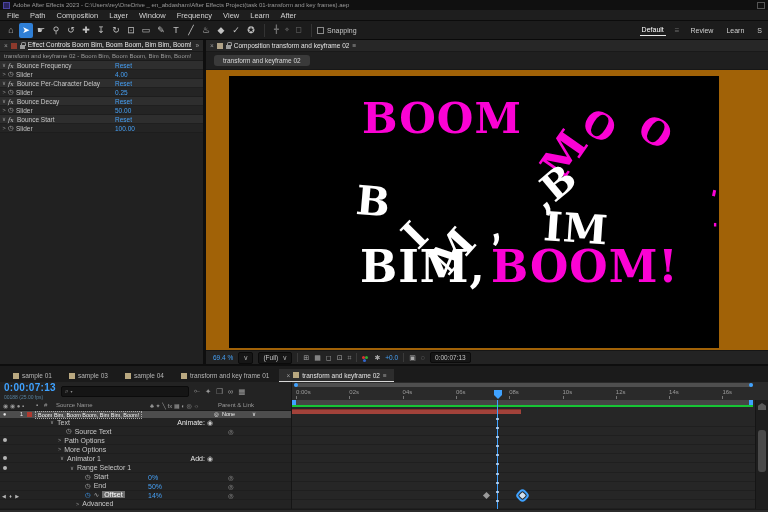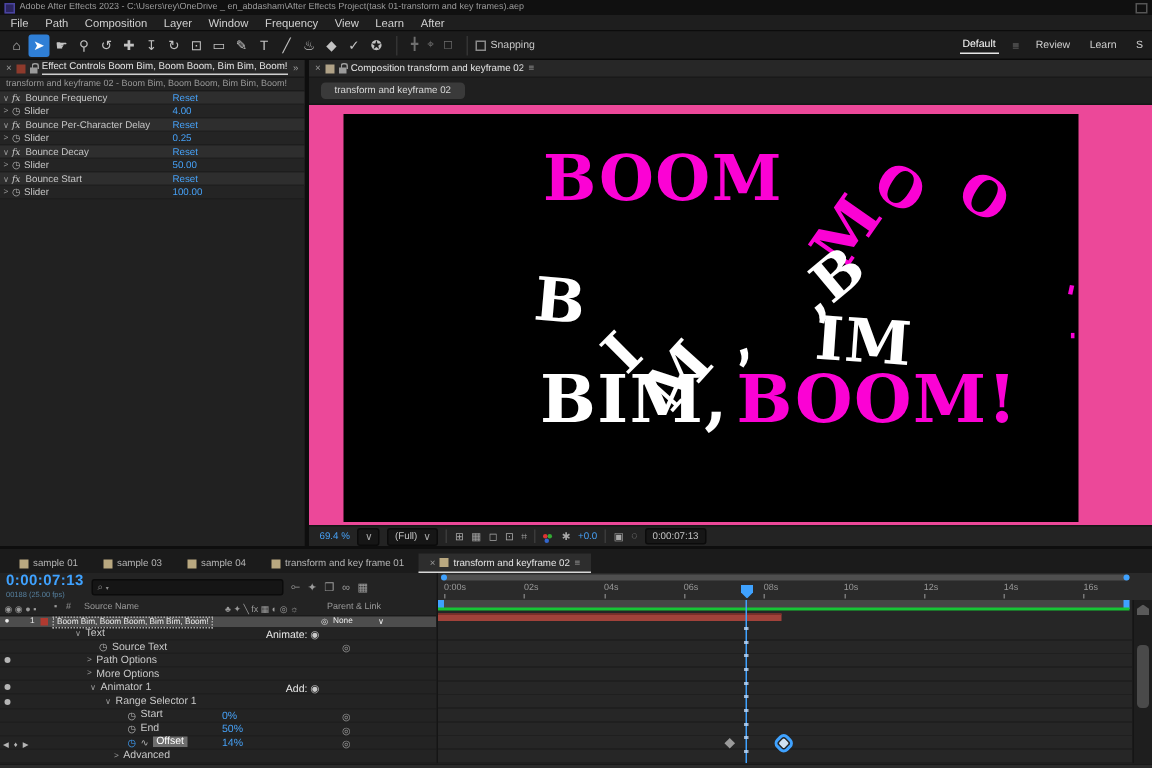--- a/index.html
+++ b/index.html
@@ -39,21 +39,21 @@
   .fx-row.param{background:#242424;border-bottom:1px solid #1d1d1d}
   .fx-chev{width:8px;text-align:center;color:#9a9a9a;font-size:5.5px}
   .fx-ic{font-style:italic;font-family:"DejaVu Serif",serif;color:#cfcfcf;width:9px;font-size:6px}
   .fx-watch{width:8px;color:#b0b0b0;font-size:6.5px}
   .fx-col2{position:absolute;left:115px;color:#46a0f5}
   .ec-fill{flex:1;background:#212121}
   
   .comp-panel{flex:1;background:#1f1f1f;display:flex;flex-direction:column;min-width:0}
   .viewer-tabrow{height:18px;display:flex;align-items:center;padding-left:8px;background:#1f1f1f;border-bottom:1px solid #171717}
   .viewer-tab{background:#3a3a3a;border-radius:3px;font-size:6.5px;color:#d8d8d8;padding:2px 9px;white-space:nowrap}
-  .viewport{position:relative;flex:1;background:#ec4899;overflow:hidden}
+  .viewport{position:relative;flex:1;background:#a16207;overflow:hidden}
   .comp-canvas{position:absolute;left:23px;top:6px;width:490px;height:272px;background:#000;overflow:hidden;font-family:"DejaVu Serif",serif}
   .cword{position:absolute;font-weight:bold;line-height:1;transform-origin:left top;white-space:pre;letter-spacing:1px}
   .comp-bottombar{height:14px;background:#232323;border-top:1px solid #161616;display:flex;align-items:center;gap:5px;padding:0 7px;font-size:6.5px;color:#c4c4c4;white-space:nowrap}
   .bb-blue{color:#46a0f5}
   .bb-box{background:#161616;border:1px solid #0b0b0b;border-radius:2px;padding:1px 4px;display:inline-flex;gap:4px;align-items:center}
   .bb-ico{color:#a8a8a8;font-size:7px}
   .bb-sep{width:1px;height:9px;background:#3a3a3a}
   .rgb-dot{width:3px;height:3px;border-radius:50%;background:#d33;box-shadow:3px 0 0 #3a3,1px 3px 0 #36c;display:inline-block;margin-right:4px}
   
   .timeline{height:148px;background:#232323;border-top:2px solid #0e0e0e;position:relative}

